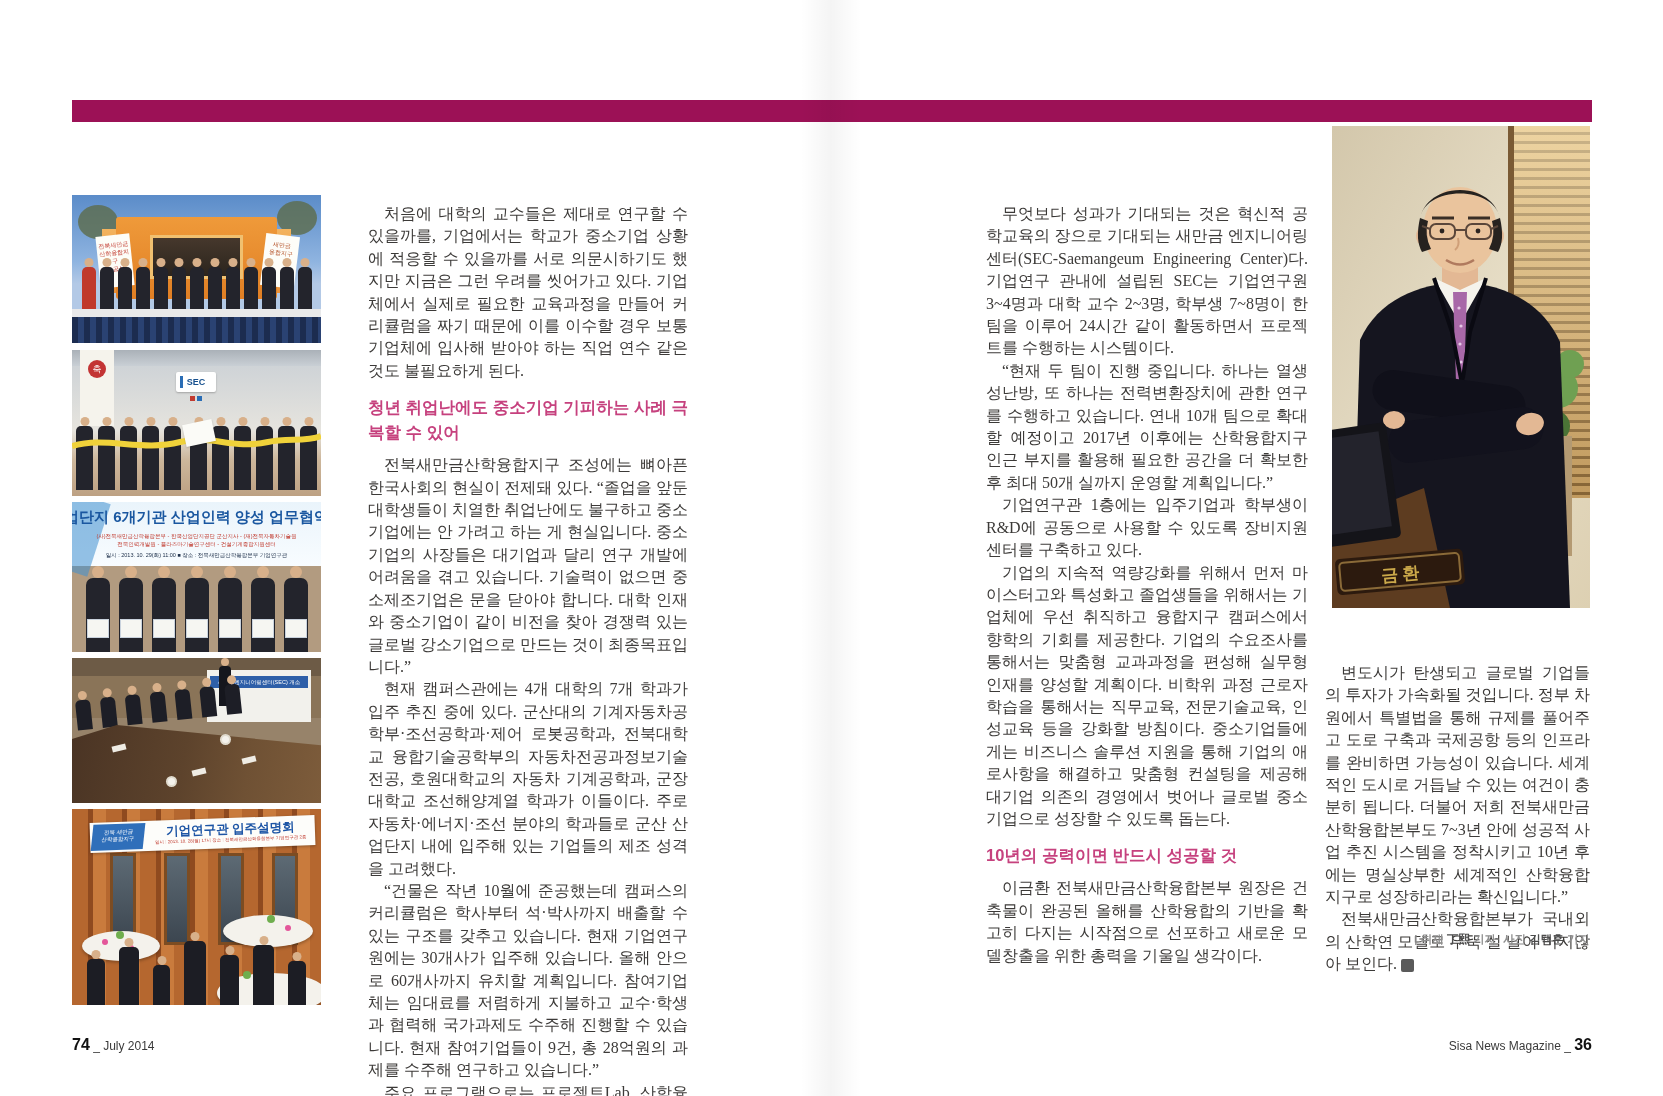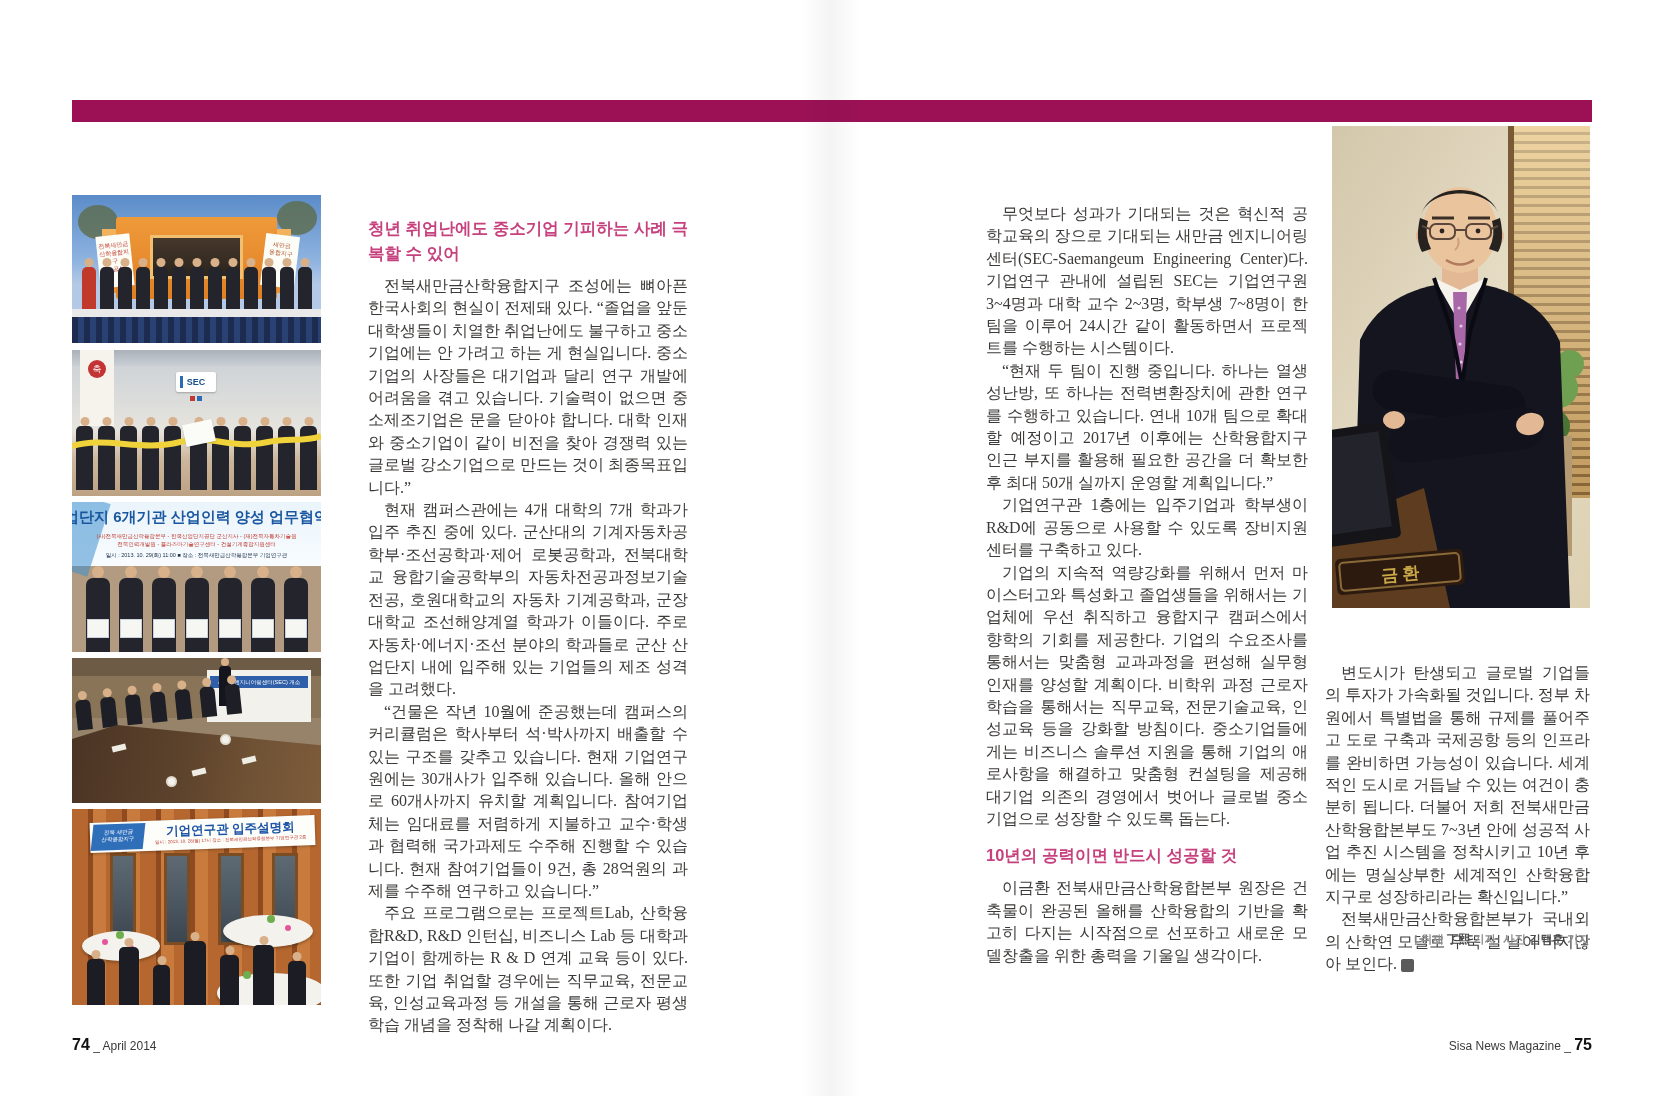--- a/index.html
+++ b/index.html
@@ -264,20 +264,21 @@
       <div class="psn" style="width:20px;height:58px;"></div>
       <div class="psn" style="width:17px;height:40px;"></div>
       <div class="psn" style="width:22px;height:64px;"></div>
       <div class="psn" style="width:19px;height:50px;"></div>
       <div class="psn" style="width:21px;height:60px;"></div>
       <div class="psn" style="width:18px;height:44px;"></div>
     </div>
   </div>
 
   <div class="col col1">
+    <p>처음에 대학의 교수들은 제대로 연구할 수 있을까를, 기업에서는 학교가 중소기업 상황에 적응할 수 있을까를 서로 의문시하기도 했지만 지금은 그런 우려를 씻어가고 있다. 기업체에서 실제로 필요한 교육과정을 만들어 커리큘럼을 짜기 때문에 이를 이수할 경우 보통 기업체에 입사해 받아야 하는 직업 연수 같은 것도 불필요하게 된다.</p>
     <h2 class="subhead">청년 취업난에도 중소기업 기피하는 사례 극복할 수 있어</h2>
     <p>전북새만금산학융합지구 조성에는 뼈아픈 한국사회의 현실이 전제돼 있다. “졸업을 앞둔 대학생들이 치열한 취업난에도 불구하고 중소기업에는 안 가려고 하는 게 현실입니다. 중소기업의 사장들은 대기업과 달리 연구 개발에 어려움을 겪고 있습니다. 기술력이 없으면 중소제조기업은 문을 닫아야 합니다. 대학 인재와 중소기업이 같이 비전을 찾아 경쟁력 있는 글로벌 강소기업으로 만드는 것이 최종목표입니다.”</p>
     <p>현재 캠퍼스관에는 4개 대학의 7개 학과가 입주 추진 중에 있다. 군산대의 기계자동차공학부·조선공학과·제어 로봇공학과, 전북대학교 융합기술공학부의 자동차전공과정보기술전공, 호원대학교의 자동차 기계공학과, 군장 대학교 조선해양계열 학과가 이들이다. 주로 자동차·에너지·조선 분야의 학과들로 군산 산업단지 내에 입주해 있는 기업들의 제조 성격을 고려했다.</p>
     <p>“건물은 작년 10월에 준공했는데 캠퍼스의 커리큘럼은 학사부터 석·박사까지 배출할 수 있는 구조를 갖추고 있습니다. 현재 기업연구원에는 30개사가 입주해 있습니다. 올해 안으로 60개사까지 유치할 계획입니다. 참여기업체는 임대료를 저렴하게 지불하고 교수·학생과 협력해 국가과제도 수주해 진행할 수 있습니다. 현재 참여기업들이 9건, 총 28억원의 과제를 수주해 연구하고 있습니다.”</p>
     <p>주요 프로그램으로는 프로젝트Lab, 산학융합R&amp;D, R&amp;D 인턴십, 비즈니스 Lab 등 대학과 기업이 함께하는 R &amp; D 연계 교육 등이 있다. 또한 기업 취업할 경우에는 직무교육, 전문교육, 인성교육과정 등 개설을 통해 근로자 평생학습 개념을 정착해 나갈 계획이다.</p>
   </div>
 
   <div class="col col2">
     <p>무엇보다 성과가 기대되는 것은 혁신적 공학교육의 장으로 기대되는 새만금 엔지니어링센터(SEC-Saemangeum Engineering Center)다. 기업연구 관내에 설립된 SEC는 기업연구원 3~4명과 대학 교수 2~3명, 학부생 7~8명이 한 팀을 이루어 24시간 같이 활동하면서 프로젝트를 수행하는 시스템이다.</p>
     <p>“현재 두 팀이 진행 중입니다. 하나는 열생성난방, 또 하나는 전력변환장치에 관한 연구를 수행하고 있습니다. 연내 10개 팀으로 확대할 예정이고 2017년 이후에는 산학융합지구 인근 부지를 활용해 필요한 공간을 더 확보한 후 최대 50개 실까지 운영할 계획입니다.”</p>
@@ -351,20 +352,20 @@
     <p>변도시가 탄생되고 글로벌 기업들의 투자가 가속화될 것입니다. 정부 차원에서 특별법을 통해 규제를 풀어주고 도로 구축과 국제공항 등의 인프라를 완비하면 가능성이 있습니다. 세계적인 도시로 거듭날 수 있는 여건이 충분히 됩니다. 더불어 저희 전북새만금산학융합본부도 7~3년 안에 성공적 사업 추진 시스템을 정착시키고 10년 후에는 명실상부한 세계적인 산학융합지구로 성장하리라는 확신입니다.”</p>
     <p><span>전북새만금산학융합본부가 국내외의 산학연 모델로 우뚝 설 날이 머지않아 보인다.</span><span class="endmark">S</span></p>
   </div>
 
   <div class="byline">
     <span>| 취재 </span><b>丁熙</b><span> 기자· 사진 </span><b>김택훈</b><span> 기자</span>
   </div>
 
   <div class="footer footer-left">
     <span class="pageno">74</span>
-    <span>_ April 2014</span>
+    <span>_ July 2014</span>
   </div>
   <div class="footer footer-right">
     <span>Sisa News Magazine _</span>
-    <span class="pageno">75</span>
+    <span class="pageno">36</span>
   </div>
 
 </div>
 
 </body></html>

